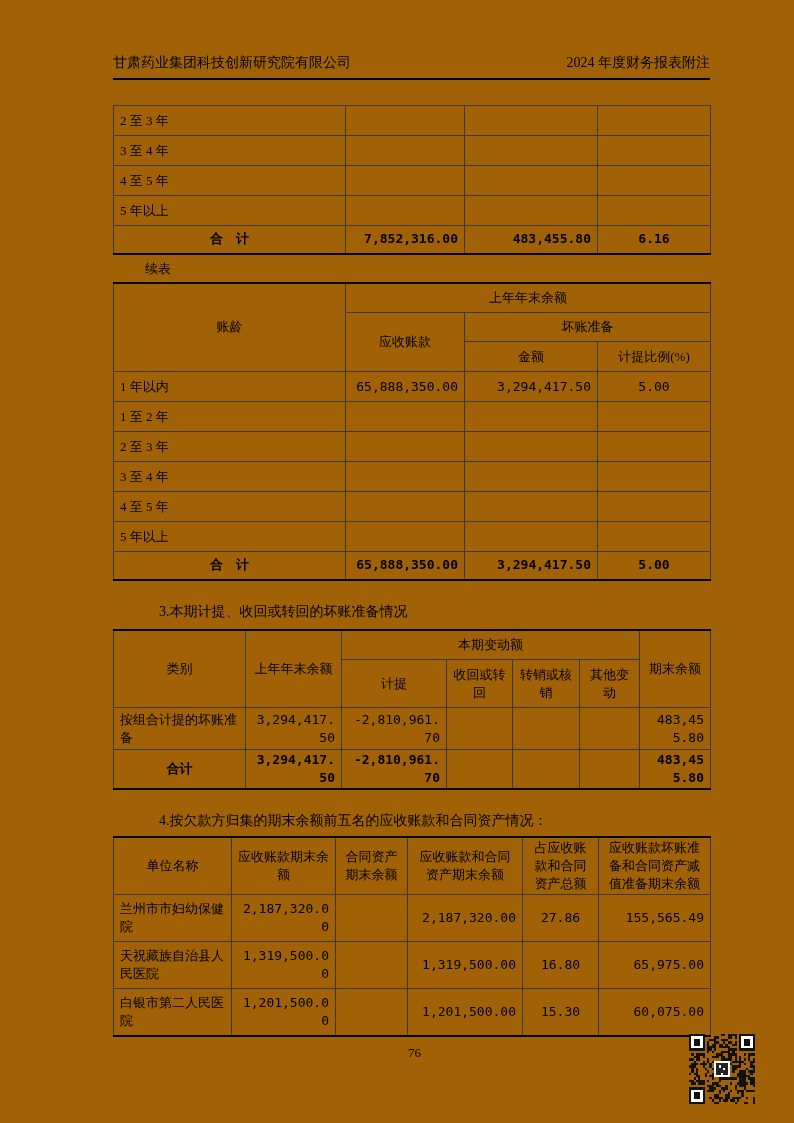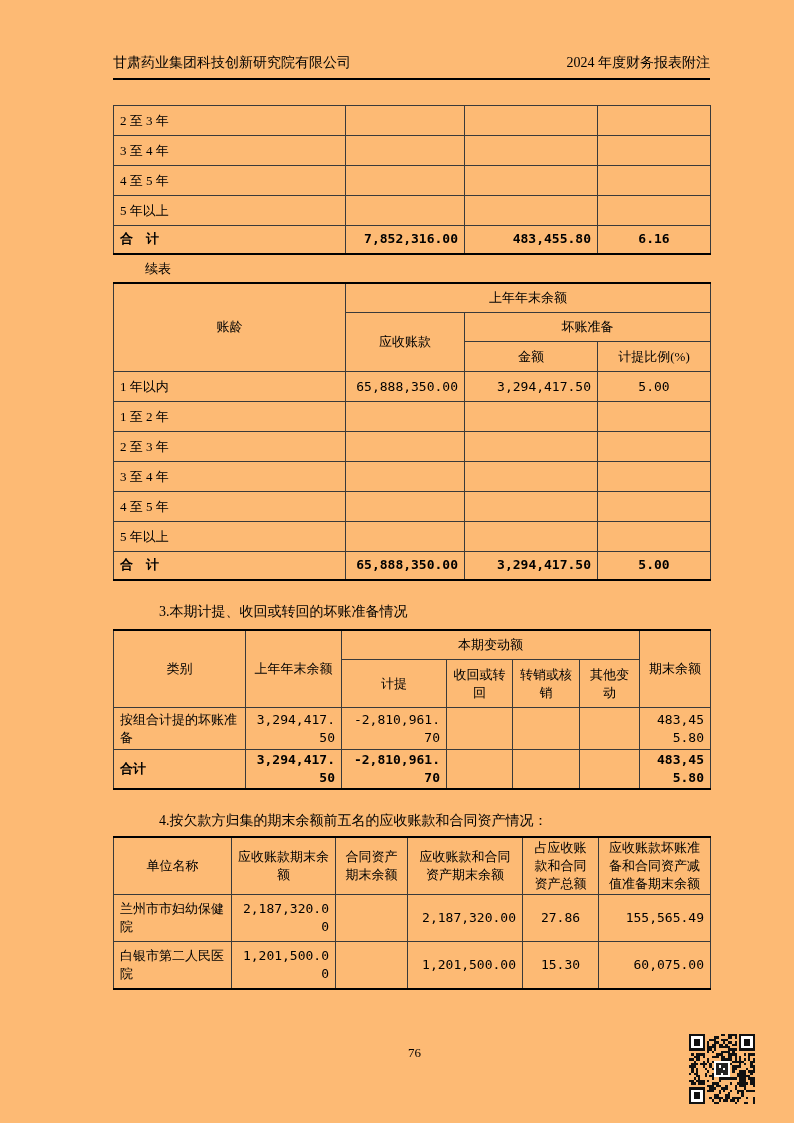--- a/index.html
+++ b/index.html
@@ -1,36 +1,36 @@
 <!DOCTYPE html>
 <html><head>
 <meta charset="utf-8">
 <style>
   html,body{margin:0;padding:0;background:#e8e8e8;}
   .page{
-    position:relative;width:794px;height:1123px;background:#fdba74;
+    position:relative;width:794px;height:1123px;background:#a16207;
     font-family:"Liberation Serif","DejaVu Serif",serif;color:#000;
     margin:0 auto;overflow:hidden;
   }
   .content{position:absolute;left:113px;top:0;width:597px;}
   .doc-header{
     display:flex;justify-content:space-between;align-items:flex-end;
     padding-top:54px;padding-bottom:6px;border-bottom:2px solid #000;
     font-size:14px;line-height:18px;
   }
   .tbl{border-collapse:collapse;table-layout:fixed;width:597px;
        border-top:2.2px solid #000;border-bottom:2.2px solid #000;}
   .tbl.thin-top{border-top:1px solid #3a3a3a;}
   .tbl td{
     border:1px solid #3a3a3a;font-size:13px;padding:1px 6px;
     vertical-align:middle;line-height:1.38;overflow:hidden;
     word-break:break-all;
   }
   .lbl{text-align:left;}
-  .ctr{}
+  .ctr{text-align:center;}
   .num{font-family:"DejaVu Sans Mono","Liberation Mono",monospace;
        font-size:12px;text-align:right;letter-spacing:0px;}
   .numc{font-family:"DejaVu Sans Mono","Liberation Mono",monospace;
        font-size:12px;text-align:center;margin-top:44px;}
   .bold{font-weight:bold;}
   .cont-label{font-size:13px;padding:5px 0 4px 32px;}
   .sec-title{font-size:14px;padding:22px 0 8px 46px;}
   .sec-title.s4{padding:6px 0 6px 46px;margin-top:16px;}
   .page-number{
     position:absolute;left:116px;width:597px;top:1045px;
@@ -224,20 +224,28 @@
         <td>占应收账款和合同资产总额</td>
         <td>应收账款坏账准备和合同资产减值准备期末余额</td>
       </tr>
       <tr style="height:47px">
         <td class="lbl">兰州市市妇幼保健院</td>
         <td class="num">2,187,320.00</td>
         <td class="num"></td>
         <td class="num">2,187,320.00</td>
         <td class="numc">27.86</td>
         <td class="num">155,565.49</td>
+      </tr>
+      <tr style="height:47px">
+        <td class="lbl">天祝藏族自治县人民医院</td>
+        <td class="num">1,319,500.00</td>
+        <td class="num"></td>
+        <td class="num">1,319,500.00</td>
+        <td class="numc">16.80</td>
+        <td class="num">65,975.00</td>
       </tr>
       <tr style="height:47px">
         <td class="lbl">白银市第二人民医院</td>
         <td class="num">1,201,500.00</td>
         <td class="num"></td>
         <td class="num">1,201,500.00</td>
         <td class="numc">15.30</td>
         <td class="num">60,075.00</td>
       </tr>
     </tbody>

